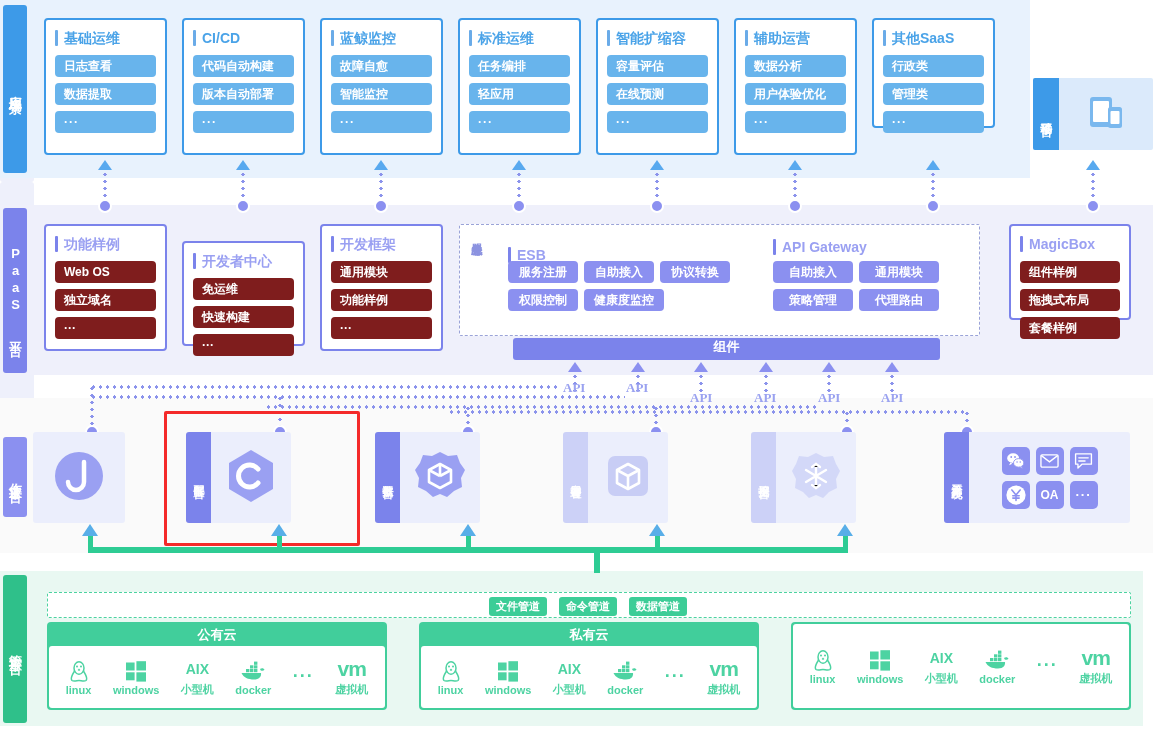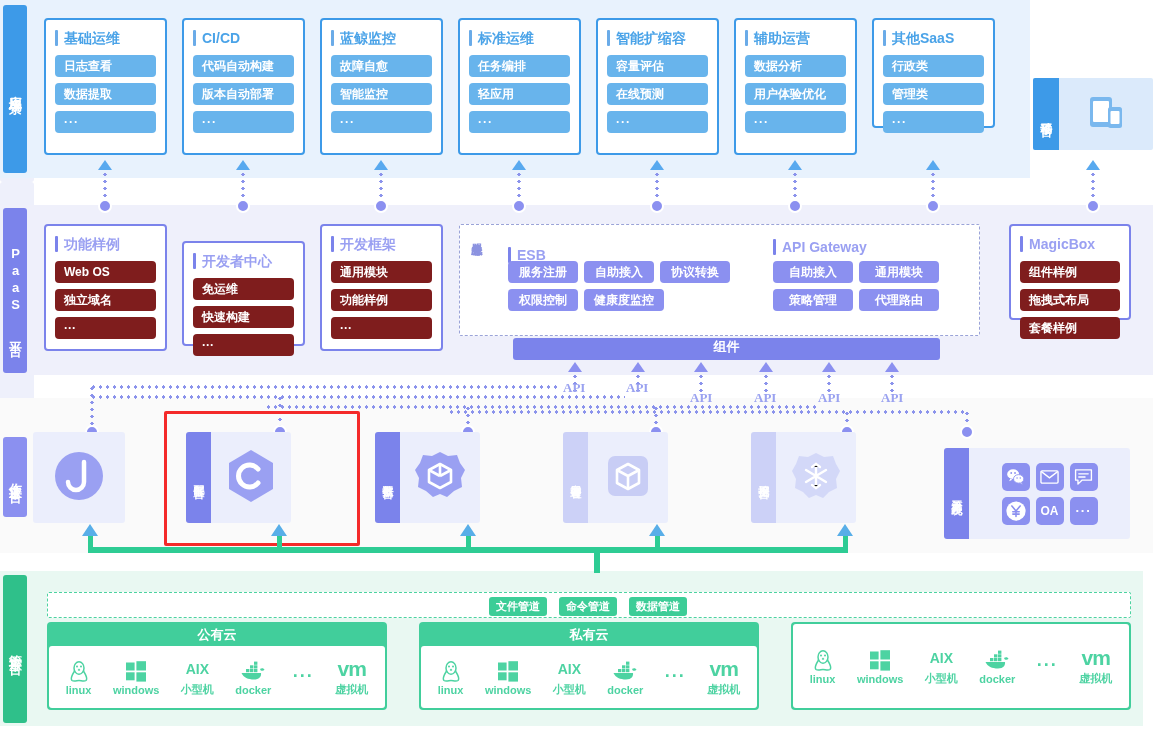--- a/index.html
+++ b/index.html
@@ -484,21 +484,21 @@
           <g stroke="#fff" stroke-width="2.4" stroke-linecap="round">
             <path d="M26 14 V38 M16 20 L36 32 M36 20 L16 32"></path>
             <path d="M22 17 L26 14 L30 17 M22 35 L26 38 L30 35"></path>
           </g>
         </svg>
       </span>
     </div>
   </div>
   <div class="job-dots" style="left:861px;top:432px;width:34px;height:91px;">···</div>
 
-  <div class="job-block" style="left:944px;top:448px;width:186px;height:91px;">
+  <div class="job-block" style="left:944px;top:432px;width:186px;height:91px;">
     <div class="job-tag" style="height:91px;">
       <span>第三方系统</span>
     </div>
     <div class="job-body" style="width:161px;height:91px;">
       <div class="tp-grid">
         <div class="tp-icon">
           <svg width="19" height="19" viewBox="0 0 24 24">
             <ellipse cx="9" cy="9" rx="7.5" ry="6.2" fill="#fff"></ellipse>
             <path d="M5.5 14.5 L4 18 L8 16" fill="#fff"></path>
             <ellipse cx="16" cy="15" rx="6.5" ry="5.4" fill="#fff" stroke="#8b90f0" stroke-width="1.1"></ellipse>

